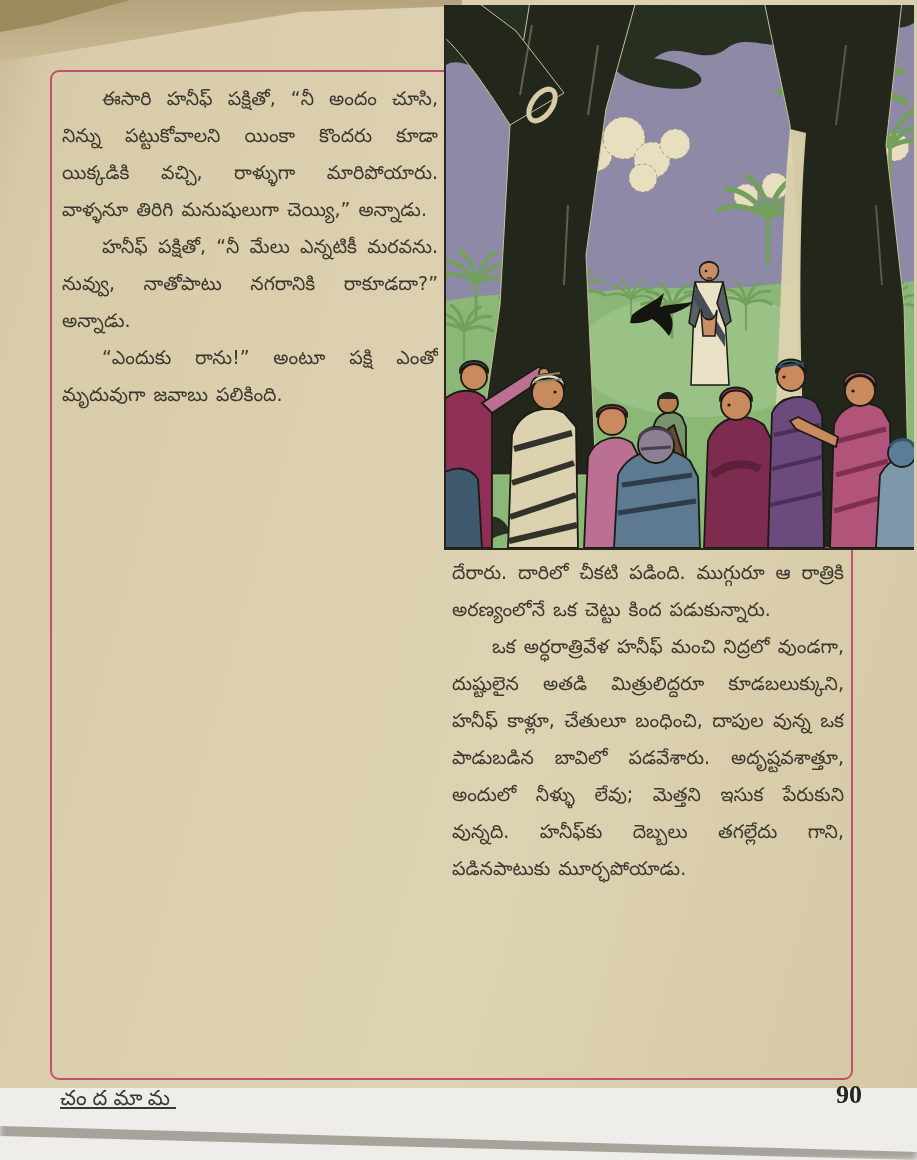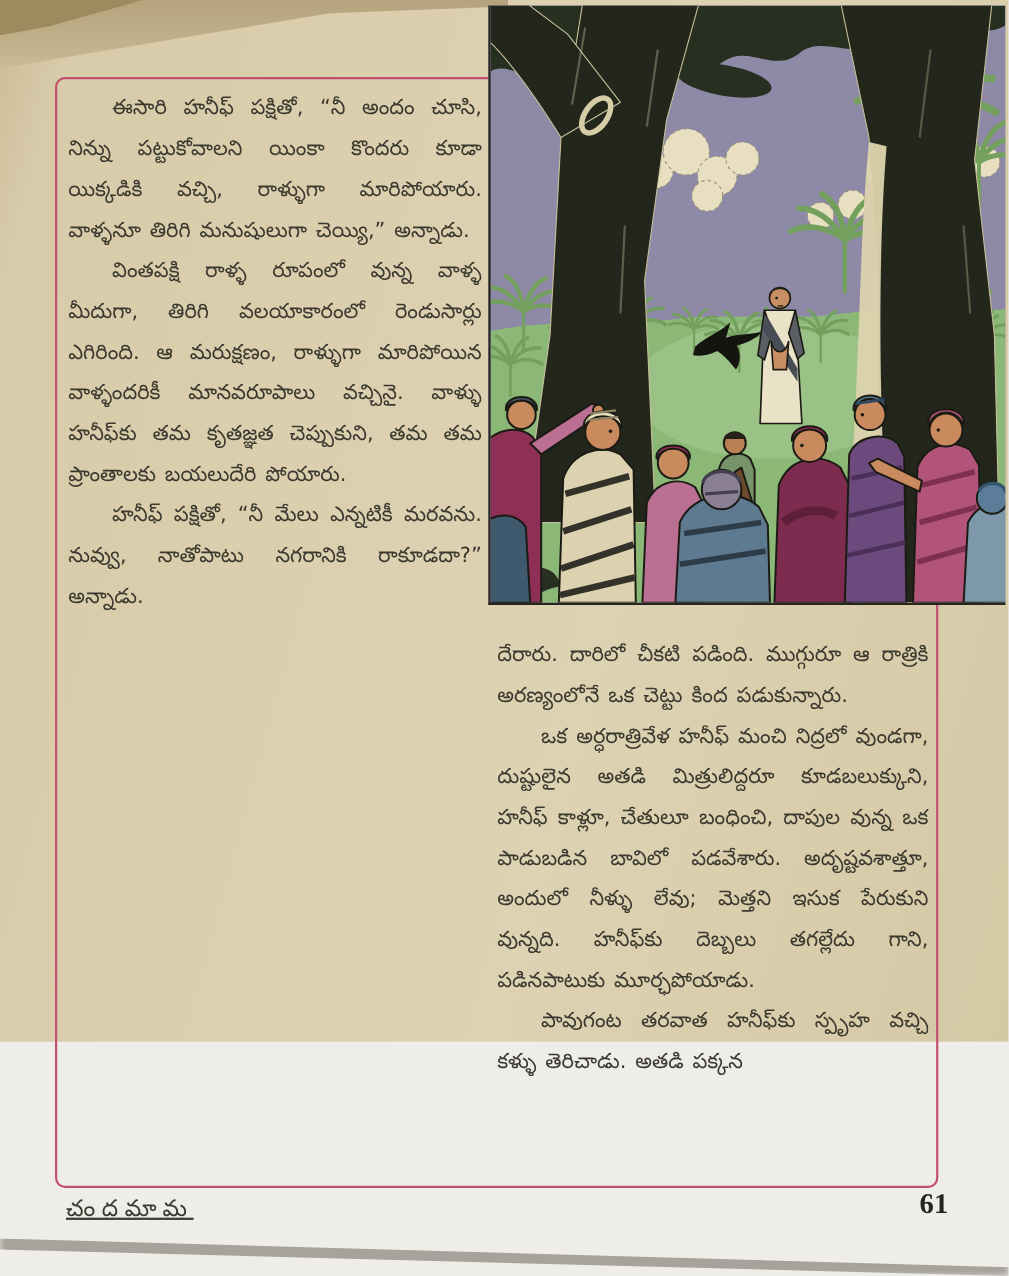--- a/index.html
+++ b/index.html
@@ -1,39 +1,39 @@
 <!DOCTYPE html>
 <html><head>
 <meta charset="utf-8">
 <style>
   html,body{margin:0;padding:0;background:#eeedea;}
   .stage{position:relative;width:917px;height:1160px;overflow:hidden;
          font-family:"DejaVu Sans","Liberation Sans",sans-serif;}
   
-  .paper{position:absolute;left:0;top:0;width:917px;height:947px;
+  .paper{position:absolute;left:0;top:0;width:917px;height:1088px;
          background:linear-gradient(105deg,#c9bb97 0%,#d8cba9 6%,#dcd0b0 40%,#ddd2b2 60%,#d5c8a5 100%);
          clip-path:polygon(0 0,917px 0,917px 1150px,0 1124px);}
   .bottom-shadow{position:absolute;left:0;top:0;width:917px;height:1160px;
          background:rgba(95,88,74,.5);filter:blur(3px);
          clip-path:polygon(0 1126px,917px 1152px,917px 1160px,0 1136px);}
   .edge-top{position:absolute;left:0;top:0;width:462px;height:66px;
          background:linear-gradient(#b4a37c,#ccbc96);
          clip-path:polygon(0 0,462px 0,462px 6px,300px 12px,0 62px);}
   .edge-corner{position:absolute;left:0;top:0;width:130px;height:34px;background:#9d8a5f;
          clip-path:polygon(0 0,130px 0,44px 24px,0 32px);}
   
   .frame{position:absolute;left:50px;top:70px;width:799px;height:1006px;
          border:2px solid #c4506f;border-radius:9px;}
   
   .col{position:absolute;color:#3b392f;font-size:19px;line-height:37px;
        text-align:justify;overflow:hidden;word-spacing:2px;}
   .col p{margin:0;text-indent:2.1em;}
   .col p.cont{text-indent:0;}
   .col-left{left:62px;top:80px;width:376px;height:994px;}
-  .col-right{left:452px;top:554px;width:392px;height:522px;margin-top:23px;}
+  .col-right{left:452px;top:554px;width:392px;height:522px;}
   
   .illus{position:absolute;left:444px;top:5px;width:468px;height:543px;
          border-left:2px solid #26261e;border-bottom:2px solid #26261e;
          background:#8d89a6;overflow:hidden;}
   .illus svg{display:block;width:100%;height:100%;}
   
   .footer-name{position:absolute;left:60px;top:1086px;font-size:21px;
          letter-spacing:6px;color:#3a392d;text-decoration:underline;}
   .footer-page{position:absolute;left:836px;top:1080px;font-size:26px;font-weight:bold;
          font-family:"Liberation Serif","DejaVu Serif",serif;color:#26251d;}
@@ -47,28 +47,27 @@
 
   <div class="paper">
 
     <div class="edge-top"></div>
     <div class="edge-corner"></div>
 
     <div class="frame"></div>
 
     <div class="col col-left">
       <p>ఈసారి హనీఫ్ పక్షితో, “నీ అందం చూసి, నిన్ను పట్టుకోవాలని యింకా కొందరు కూడా యిక్కడికి వచ్చి, రాళ్ళుగా మారిపోయారు. వాళ్ళనూ తిరిగి మనుషులుగా చెయ్యి,” అన్నాడు.</p>
-      <p>వింతపక్షి రాళ్ళ రూపంలో వున్న వాళ్ళ మీదుగా, తిరిగి వలయాకారంలో రెండుసార్లు ఎగిరింది. ఆ మరుక్షణం, రాళ్ళుగా మారిపోయిన వాళ్ళందరికీ మానవరూపాలు వచ్చినై. వాళ్ళు హనీఫ్‌కు తమ కృతజ్ఞత చెప్పుకుని, తమ తమ ప్రాంతాలకు బయలుదేరి పోయారు.</p>
       <p>హనీఫ్ పక్షితో, “నీ మేలు ఎన్నటికీ మరవను. నువ్వు, నాతోపాటు నగరానికి రాకూడదా?” అన్నాడు.</p>
+      <p>“ఎందుకు రాను!” అంటూ పక్షి ఎంతో మృదువుగా జవాబు పలికింది.</p>
     </div>
 
     <div class="col col-right">
       <p class="cont">దేరారు. దారిలో చీకటి పడింది. ముగ్గురూ ఆ రాత్రికి అరణ్యంలోనే ఒక చెట్టు కింద పడుకున్నారు.</p>
       <p>ఒక అర్ధరాత్రివేళ హనీఫ్ మంచి నిద్రలో వుండగా, దుష్టులైన అతడి మిత్రులిద్దరూ కూడబలుక్కుని, హనీఫ్ కాళ్లూ, చేతులూ బంధించి, దాపుల వున్న ఒక పాడుబడిన బావిలో పడవేశారు. అదృష్టవశాత్తూ, అందులో నీళ్ళు లేవు; మెత్తని ఇసుక పేరుకుని వున్నది. హనీఫ్‌కు దెబ్బలు తగల్లేదు గాని, పడినపాటుకు మూర్ఛపోయాడు.</p>
-      <p>పావుగంట తరవాత హనీఫ్‌కు స్పృహ వచ్చి కళ్ళు తెరిచాడు. అతడి పక్కన</p>
     </div>
 
     <div class="illus">
       <svg viewBox="0 0 468 543" preserveAspectRatio="none">
         <defs>
           <g id="palm" fill="none" stroke-linecap="round" stroke="#74a05e">
             <path d="M0,46 L0,10" stroke-width="3"></path>
             <path d="M0,10 C-10,2 -26,-2 -38,4" stroke-width="4"></path>
             <path d="M0,10 C-8,-2 -18,-12 -32,-12" stroke-width="4"></path>
             <path d="M0,10 C-2,-6 -6,-16 -16,-22" stroke-width="4"></path>
@@ -218,16 +217,16 @@
             <circle cx="456" cy="448" r="14" fill="#5b7d99"></circle>
             <path d="M444,442 C448,432 466,432 468,442" stroke="#35556d" stroke-width="3" fill="none"></path>
           </g>
 
           <path d="M-6,543 L-6,470 C8,460 24,462 32,474 L36,543 Z" fill="#3f5a6e"></path>
         </g>
       </svg>
     </div>
 
     <div class="footer-name">చందమామ</div>
-    <div class="footer-page">61</div>
+    <div class="footer-page">90</div>
 
   </div>
 </div>
 
 </body></html>

